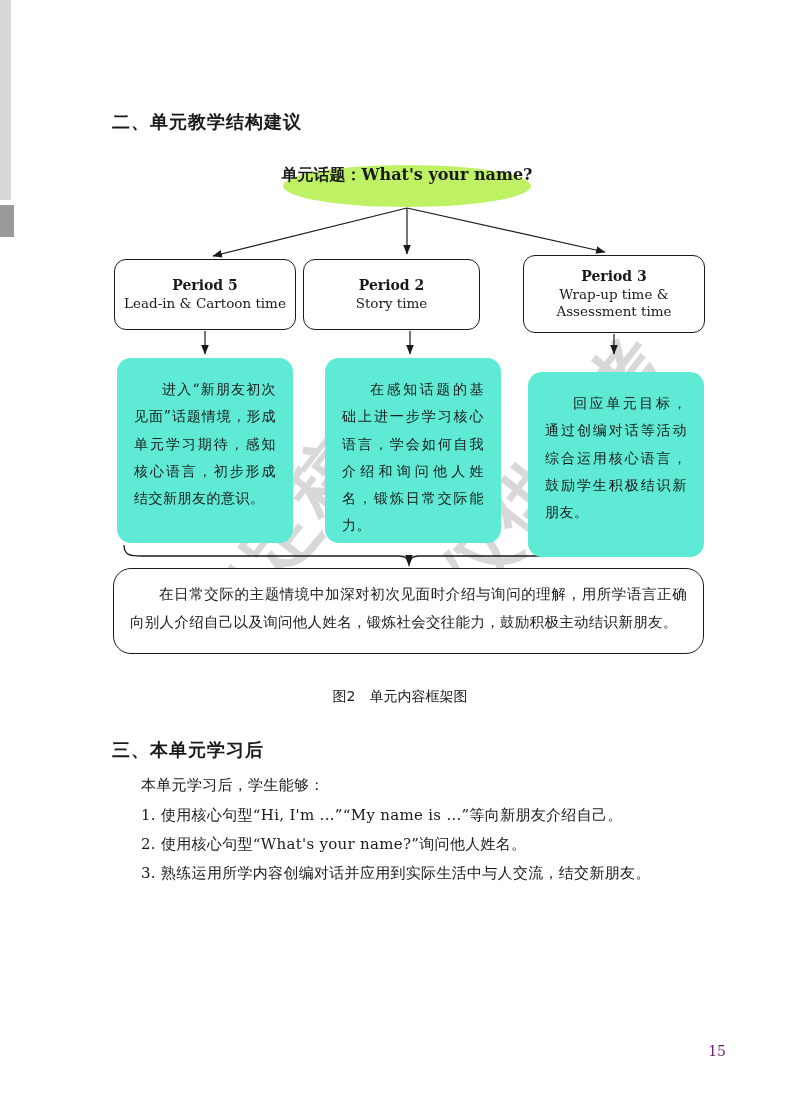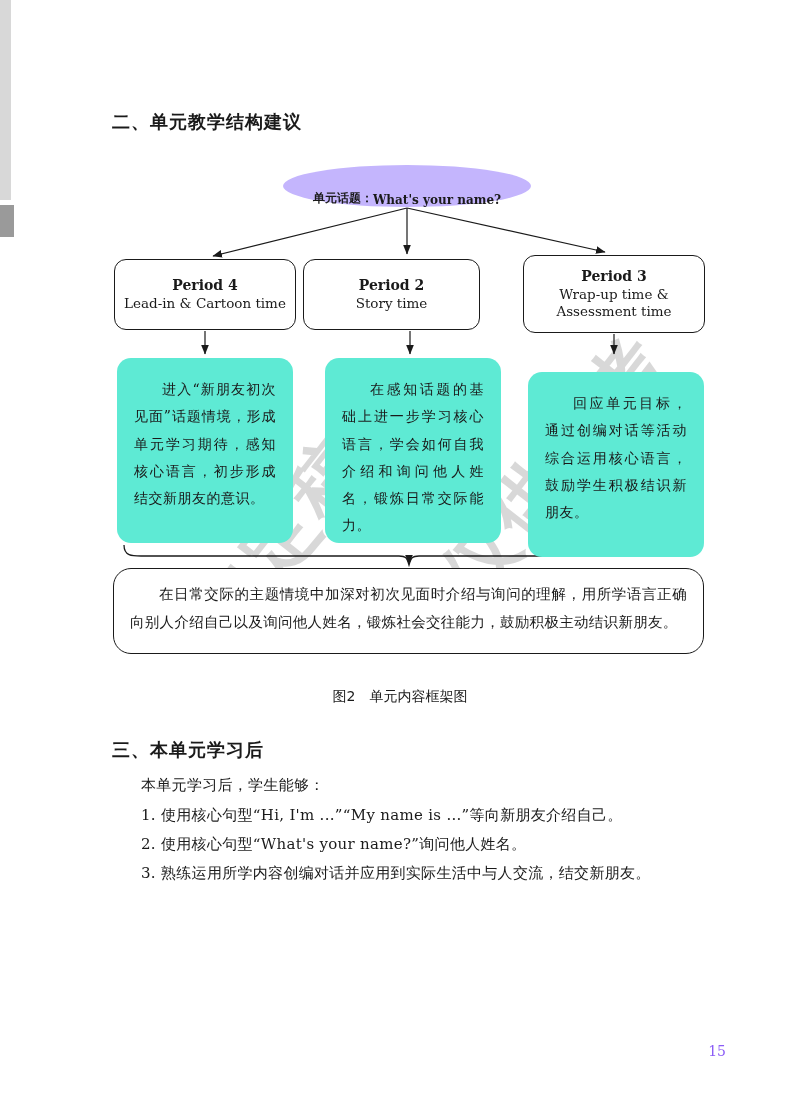--- a/index.html
+++ b/index.html
@@ -89,26 +89,26 @@
   }
   #diagram-svg {
     position: absolute;
     left: 0; top: 0;
   }
 
   .topic-ellipse {
     position: absolute;
     left: 283px; top: 165px;
     width: 248px; height: 42px;
-    background: #c4b5fd;
+    background: #bef264;
     border-radius: 50%;
     display: flex;
-    align-items: flex-end;
+    align-items: flex-start;
     justify-content: center;
-    font-size: 12px;
+    font-size: 16px;
     font-weight: bold;
     white-space: nowrap;
     z-index: 2;
   }
   .topic-ellipse .cn { letter-spacing: 0px; }
   .topic-ellipse .en { font-family: "DejaVu Serif", "Liberation Serif", serif; }
 
   .period-box {
     position: absolute;
     box-sizing: border-box;
@@ -201,21 +201,21 @@
   #objective-3 { top: 864px; }
   .obj-num { font-family: "DejaVu Serif", "Liberation Serif", serif; }
 
   #page-number {
     position: absolute;
     left: 0; top: 1043px;
     width: 726px;
     text-align: right;
     font-size: 14px;
     font-family: "DejaVu Serif", "Liberation Serif", serif;
-    color: #8b5cf6;
+    color: #701a75;
   }
 </style>
 </head>
 <body>
 
 <div id="left-bar-light"></div>
 <div id="left-bar-dark"></div>
 
 <div id="watermark">
   <div class="wm-text" id="wm-left">未定稿</div>
@@ -261,21 +261,21 @@
         <line x1="409" y1="558" x2="409" y2="564"></line>
       </g>
     </svg>
 
     <div class="topic-ellipse">
       <span class="cn">单元话题：</span>
         <span class="en">What's your name?</span>
     </div>
 
     <div class="period-box" id="period-box-1">
-      <div class="period-title">Period 4</div>
+      <div class="period-title">Period 5</div>
       <div class="period-sub">Lead-in &amp; Cartoon time</div>
     </div>
 
     <div class="period-box" id="period-box-2">
       <div class="period-title">Period 2</div>
       <div class="period-sub">Story time</div>
     </div>
 
     <div class="period-box" id="period-box-3">
       <div class="period-title">Period 3</div>

